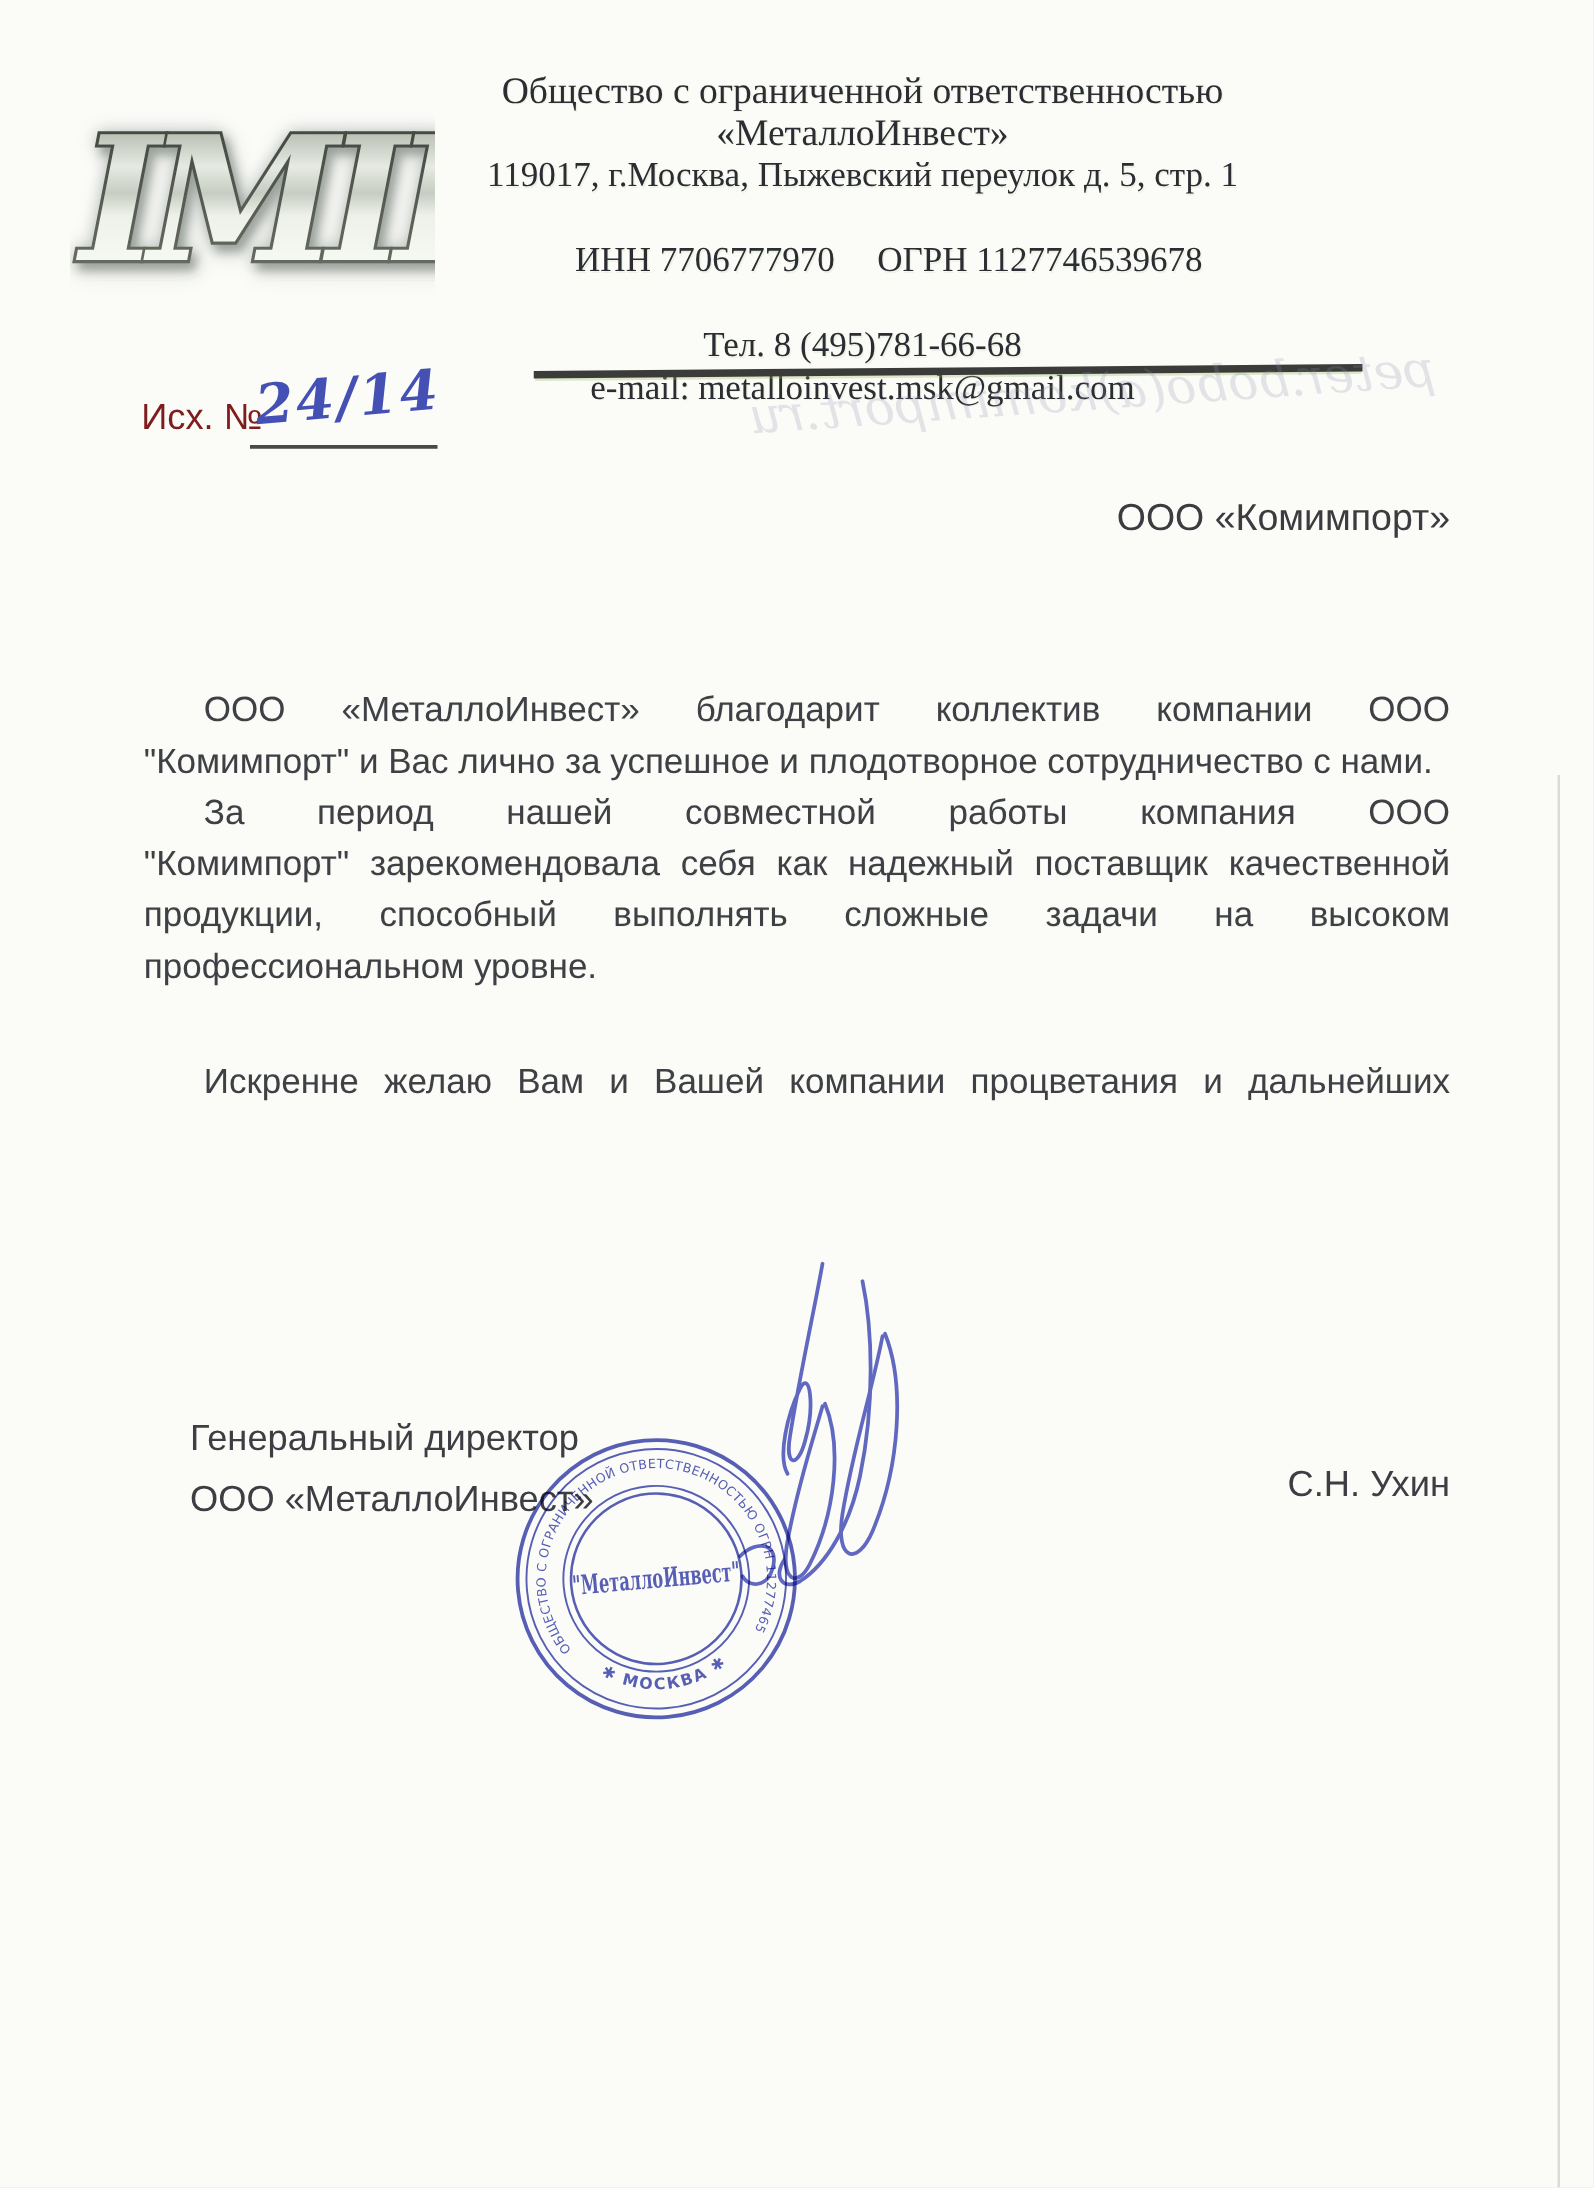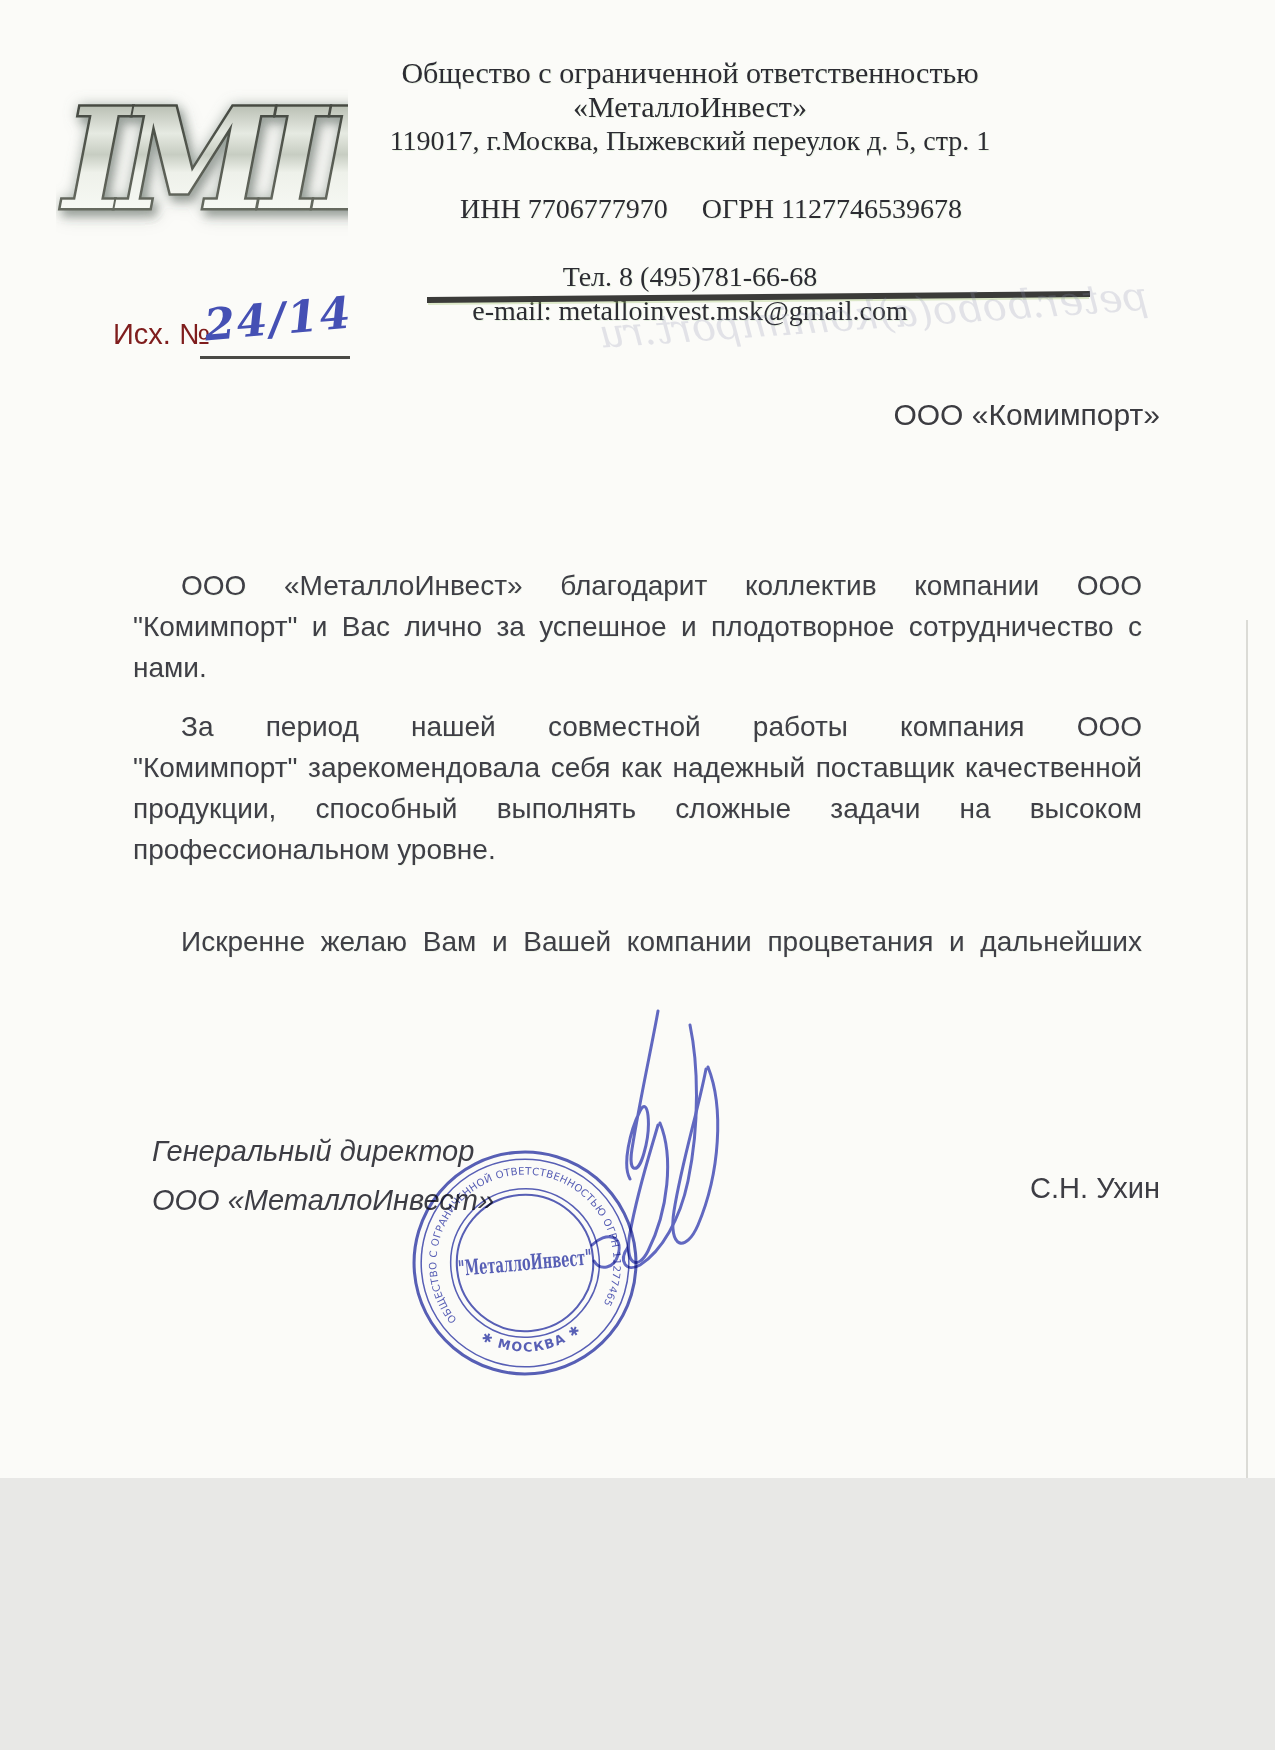--- a/index.html
+++ b/index.html
@@ -1,17 +1,17 @@
 <!DOCTYPE html>
 <html><head>
 <meta charset="utf-8">
 <style>
   html,body { margin:0; padding:0; background:#e8e8e6; }
   .page {
-    position:relative; width:1275px; height:1478px;
+    position:relative; width:1275px; height:1750px;
     background:#fbfbf8; overflow:hidden; margin:0 auto;
     font-family:"Liberation Sans", sans-serif; color:#3f3f46;
   }
   
   .logo { position:absolute; left:56px; top:82px; width:292px; height:158px; }
   
   .letterhead {
     position:absolute; left:350px; top:56px; width:680px;
     text-align:center; font-family:"Liberation Serif", serif; color:#2c2c32;
     text-shadow:1px 1px 0 rgba(140,200,120,0.15);
@@ -42,27 +42,27 @@
   .outgoing-underline { position:absolute; left:200px; top:356px; width:150px; height:3px; background:#4a4a46; }
   
   .addressee {
     position:absolute; left:860px; top:398px; width:300px; text-align:right;
     font-size:30px; color:#3b3b40;
   }
   
   .letter-body { position:absolute; left:115px; top:547px; width:1045px;
     font-size:28px; line-height:41px; color:#3f3f46;
     text-shadow:0.5px 0.5px 0 rgba(140,200,120,0.12); }
-  .para { margin:18px; }
+  .para { margin:0; }
   .para:last-child { margin-top:51px; }
   .bline { text-align:justify; text-align-last:justify; }
   .bline.last { text-align-last:left; }
   .bline.first { text-indent:48px; }
   
-  .sig-titles { position:absolute; left:152px; top:1127px; font-size:29px; color:#3d3d44;font-style:italic; }
+  .sig-titles { position:absolute; left:152px; top:1127px; font-size:29px; color:#3d3d44; }
   .sig-titles .sig-line { line-height:49px; }
   .signer { position:absolute; left:960px; top:1172px; width:200px; text-align:right;
     font-size:29px; color:#3d3d44; }
   
   .stamp { position:absolute; left:411px; top:1149px; width:228px; height:228px;
     transform:rotate(-5deg); mix-blend-mode:multiply; opacity:0.92; }
   .pen-signature { position:absolute; left:540px; top:1003px; width:210px; height:300px;
     mix-blend-mode:multiply; }
   
   .edge-artifact { position:absolute; left:1246px; top:620px; width:2px; height:1130px;

